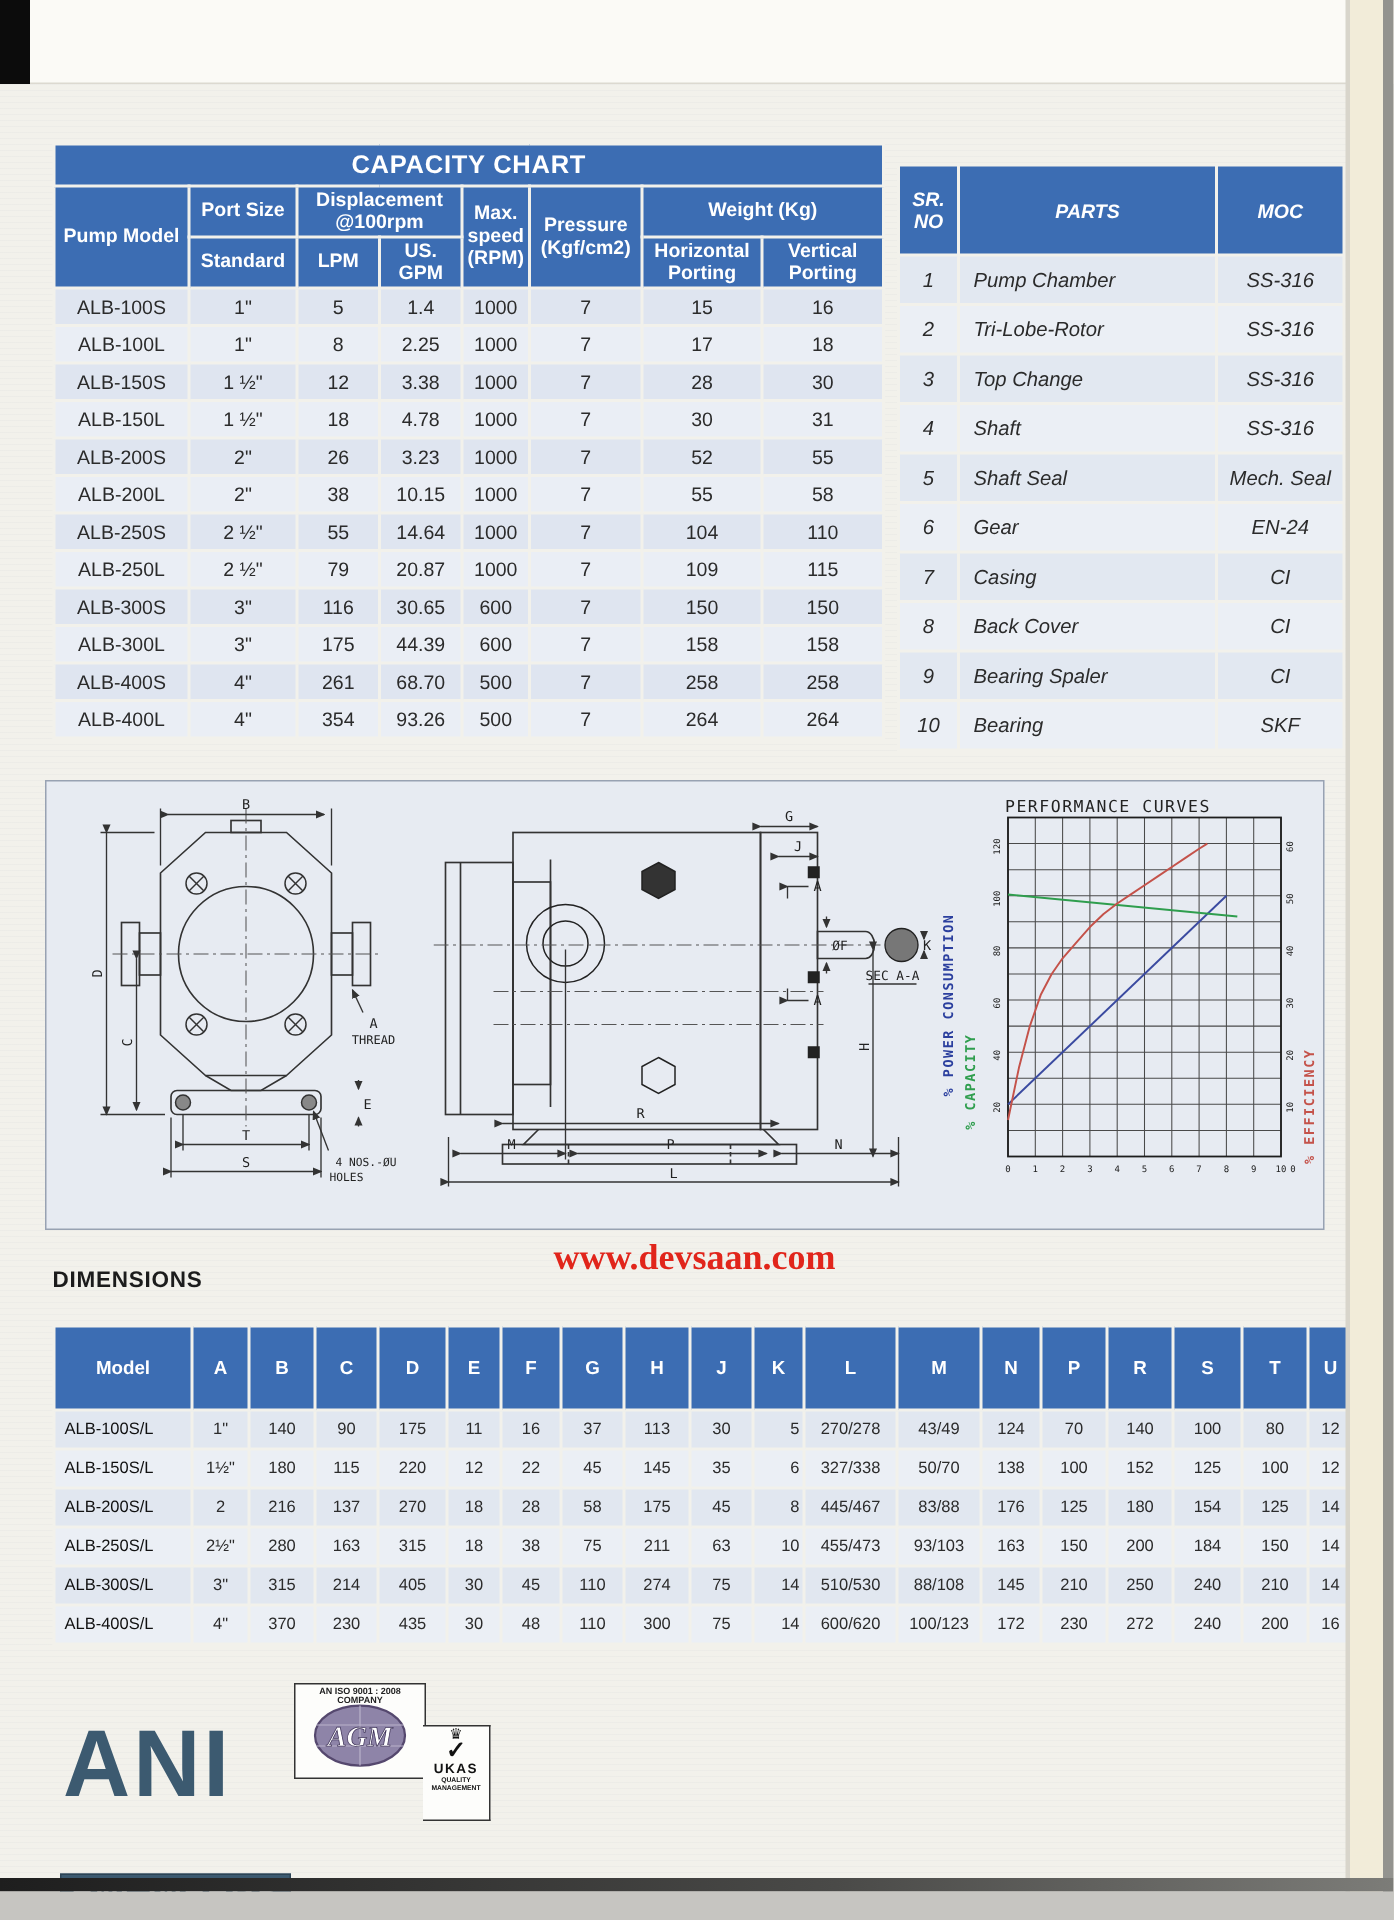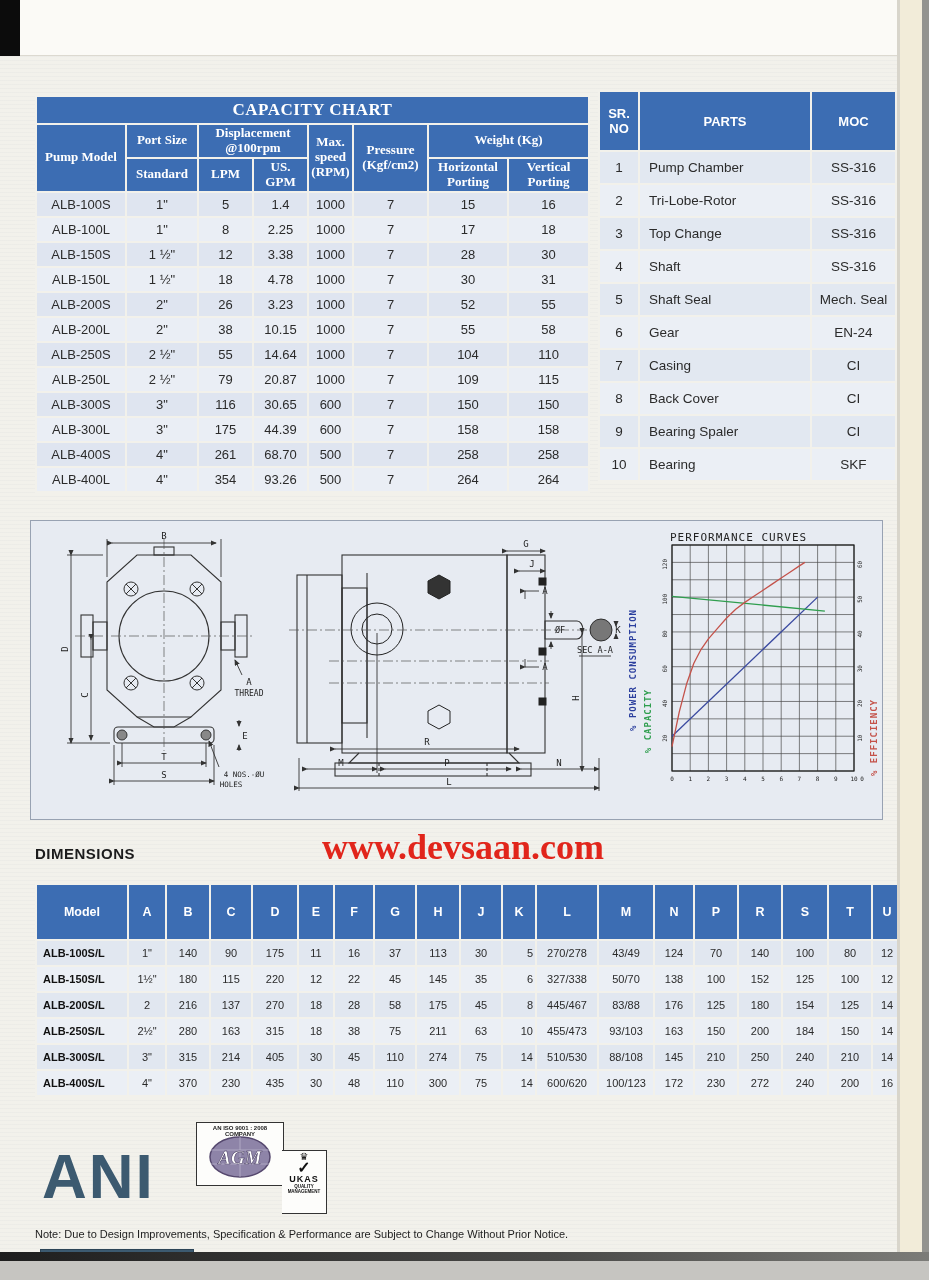--- a/index.html
+++ b/index.html
@@ -14,53 +14,53 @@
   .right-strip-gray{position:absolute;left:922px;top:0;width:7px;height:1280px;background:#93938f;}
   .bottom-edge{position:absolute;left:0;top:1252px;width:929px;height:9px;background:linear-gradient(90deg,#1e1e1e,#4a4a48 60%,#7c7c78);}
   .bottom-gray{position:absolute;left:0;top:1261px;width:929px;height:19px;background:#c6c5c1;}
 
   
   table{border-collapse:collapse;}
   th{background:#3c6db3;color:#fff;font-weight:bold;border:2px solid #f2f1eb;padding:1px 2px;}
   td{border:2px solid #f2f1eb;color:#2b2b2b;text-align:center;padding:1px 3px;}
 
   .cap-table{position:absolute;left:35px;top:95px;width:553px;table-layout:fixed;}
-  .cap-table th{font-size:13px;line-height:1.15;font-family:Liberation Serif, serif;}
+  .cap-table th{font-size:13px;line-height:1.15;}
   .cap-table .title-cell{font-size:17px;letter-spacing:.5px;height:24px;}
   .cap-table tbody td{font-size:13px;height:21px;}
   .cap-table tbody tr:nth-child(odd) td{background:#dfe5f0;}
   .cap-table tbody tr:nth-child(even) td{background:#eaeef5;}
 
-  .parts-table{position:absolute;left:598px;top:90px;width:297px;table-layout:fixed;}
+  .parts-table{position:absolute;left:598px;top:109px;width:297px;table-layout:fixed;font-style:italic;}
   .parts-table th{font-size:13px;height:56px;}
   .parts-table tbody td{font-size:13.5px;height:29px;}
   .parts-table tbody tr:nth-child(odd) td{background:#e2e8f1;}
   .parts-table tbody tr:nth-child(even) td{background:#ebeff5;}
   .parts-table td:nth-child(2){text-align:left;padding-left:9px;}
 
   .dim-table{position:absolute;left:35px;top:883px;width:860px;table-layout:fixed;}
   .dim-table th{font-size:12.5px;height:52px;}
   .dim-table tbody td{font-size:11px;font-weight:500;height:22px;}
   .dim-table tbody tr:nth-child(odd) td{background:#e1e7f0;}
   .dim-table tbody tr:nth-child(even) td{background:#ebeff5;}
-  .dim-table td.model-cell{font-weight:bold;text-align:left;padding-left:6px;color:#111;}
+  .dim-table td.model-cell{font-weight:normal;text-align:left;padding-left:6px;color:#111;}
   .dim-table td:nth-child(11){text-align:right;padding-right:2px;}
 
   
   .draw-panel{position:absolute;left:30px;top:520px;width:851px;height:298px;background:#e7ebf2;border:1px solid #98a2b2;}
   .draw-svg{position:absolute;}
   .chart-wrap{position:absolute;left:625px;top:2px;width:215px;height:292px;}
   .chart-title{position:absolute;left:14px;top:8px;font-family:"DejaVu Sans Mono",monospace;font-size:11px;letter-spacing:1px;color:#222;white-space:nowrap;}
   .vlabel{position:absolute;writing-mode:vertical-rl;transform:rotate(180deg);
           font-family:"DejaVu Sans Mono",monospace;font-size:9px;font-weight:bold;letter-spacing:1px;white-space:nowrap;}
 
   
   .dim-label{position:absolute;left:35px;top:845px;font-size:15px;font-weight:bold;color:#1c1c1c;letter-spacing:.5px;}
   .watermark{position:absolute;left:0;top:826px;width:926px;text-align:center;
-             font-family:"Liberation Serif",serif;font-size:36px;font-weight:bold;color:#e1251b;}
+             font-family:"Liberation Serif",serif;font-size:24px;font-weight:bold;color:#e1251b;}
 
   
   .brand{position:absolute;left:42px;top:1146px;font-size:62px;font-weight:900;color:#3c5a70;
          letter-spacing:2px;line-height:1;transform:scaleY(1.02);}
   .brand-bar{position:absolute;left:40px;top:1249px;width:152px;height:23px;background:#3c5a70;border:1px solid #2c4456;
              color:#fff;font-size:22px;font-weight:900;text-align:center;line-height:23px;letter-spacing:1px;}
   .cert-box{position:absolute;left:196px;top:1122px;width:86px;height:62px;border:1.5px solid #333;background:#fdfdfb;}
   .iso-text{position:absolute;left:2px;top:2px;width:82px;font-size:6px;font-weight:bold;color:#222;text-align:center;}
   .agm-oval{position:absolute;left:12px;top:13px;width:62px;height:42px;}
   .ukas-box{position:absolute;left:282px;top:1150px;width:44px;height:62px;border:1.5px solid #333;border-left:none;background:#fdfdfb;text-align:center;}
@@ -697,20 +697,19 @@
   </div>
 
   <div class="ukas-box">
     <span class="ukas-crown">♛</span>
     <span class="ukas-check">✓</span>
     <span class="ukas-label">UKAS</span>
     <span class="ukas-sub">QUALITY</span>
     <span class="ukas-sub">MANAGEMENT</span>
   </div>
 
-  <div class="note">Note: Due to Design Improvements, Specification &amp; Performance are Subject to Change Without Prior Notice.</div>
 
   <div class="right-strip-line"></div>
   <div class="right-strip-cream"></div>
   <div class="right-strip-gray"></div>
   <div class="bottom-edge"></div>
   <div class="bottom-gray"></div>
 </div>
 
 </body></html>

